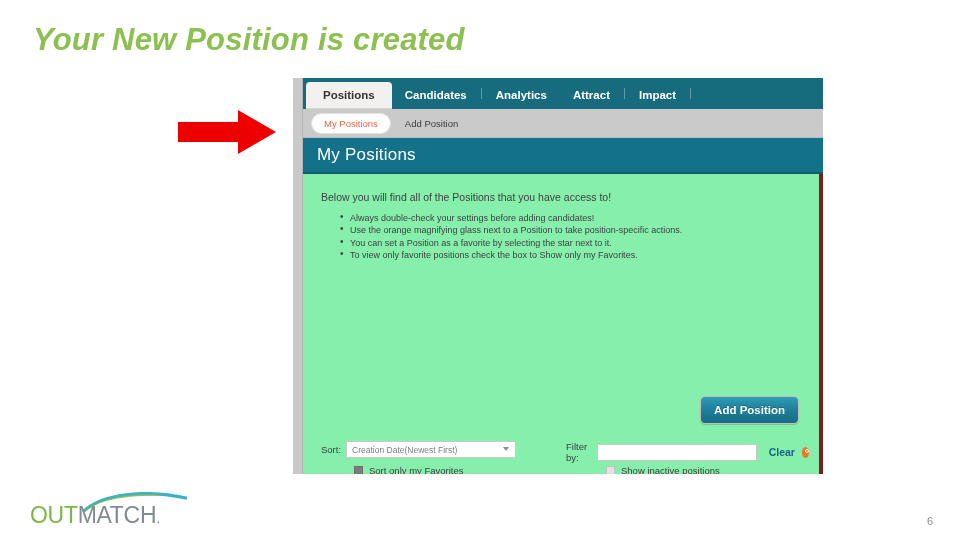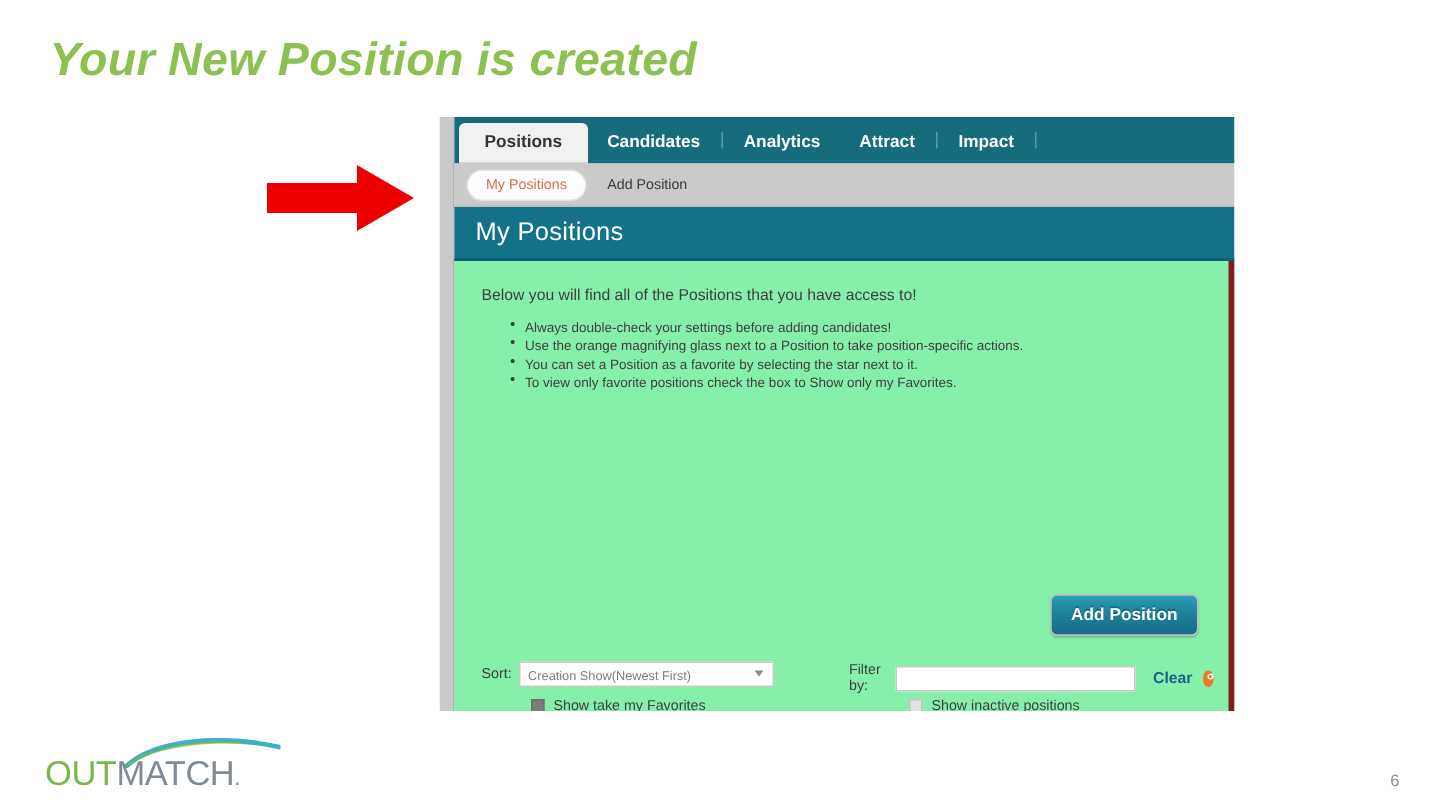--- a/index.html
+++ b/index.html
@@ -421,28 +421,28 @@
 
       <div class="add-btn-row">
         <div class="add-position-btn">Add Position</div>
       </div>
 
       <div class="control-row">
 
         <div class="sort-group">
           <span class="sort-label">Sort:</span>
           <div class="sort-select">
-            <span>Creation Show(Newest First)</span>
+            <span>Creation Date(Newest First)</span>
             <span class="sort-caret"></span>
           </div>
         </div>
 
         <div class="fav-check-row">
           <span class="cbox checked"></span>
-          <span class="cb-label">Show take my Favorites</span>
+          <span class="cb-label">Sort only my Favorites</span>
         </div>
 
         <div class="filter-group">
           <span class="filter-label">Filter by:</span>
           <input class="filter-input" type="text" placeholder="" style="">
           <span class="clear-link">Clear</span>
           <span class="clear-icon"></span>
         </div>
 
         <div class="inactive-check-row">

